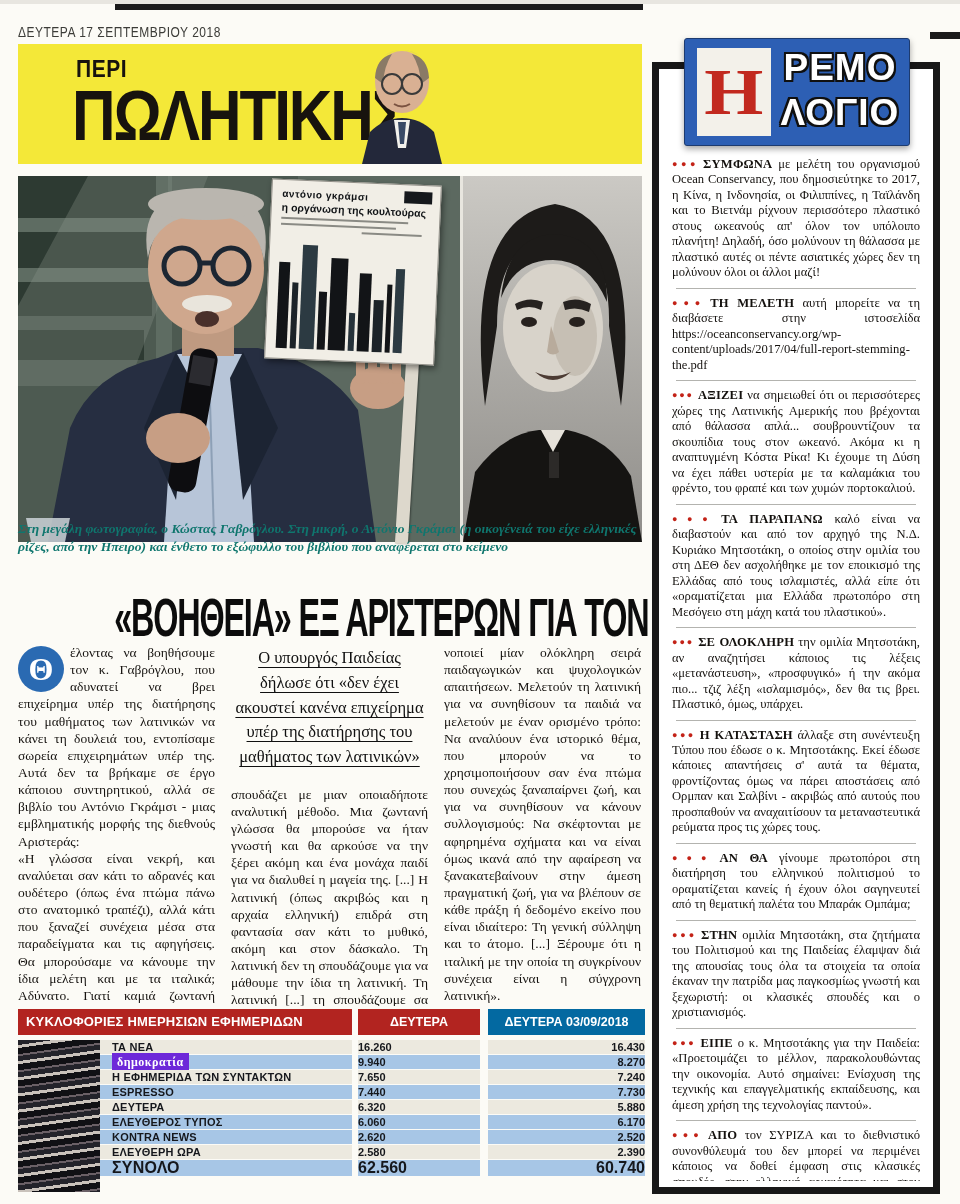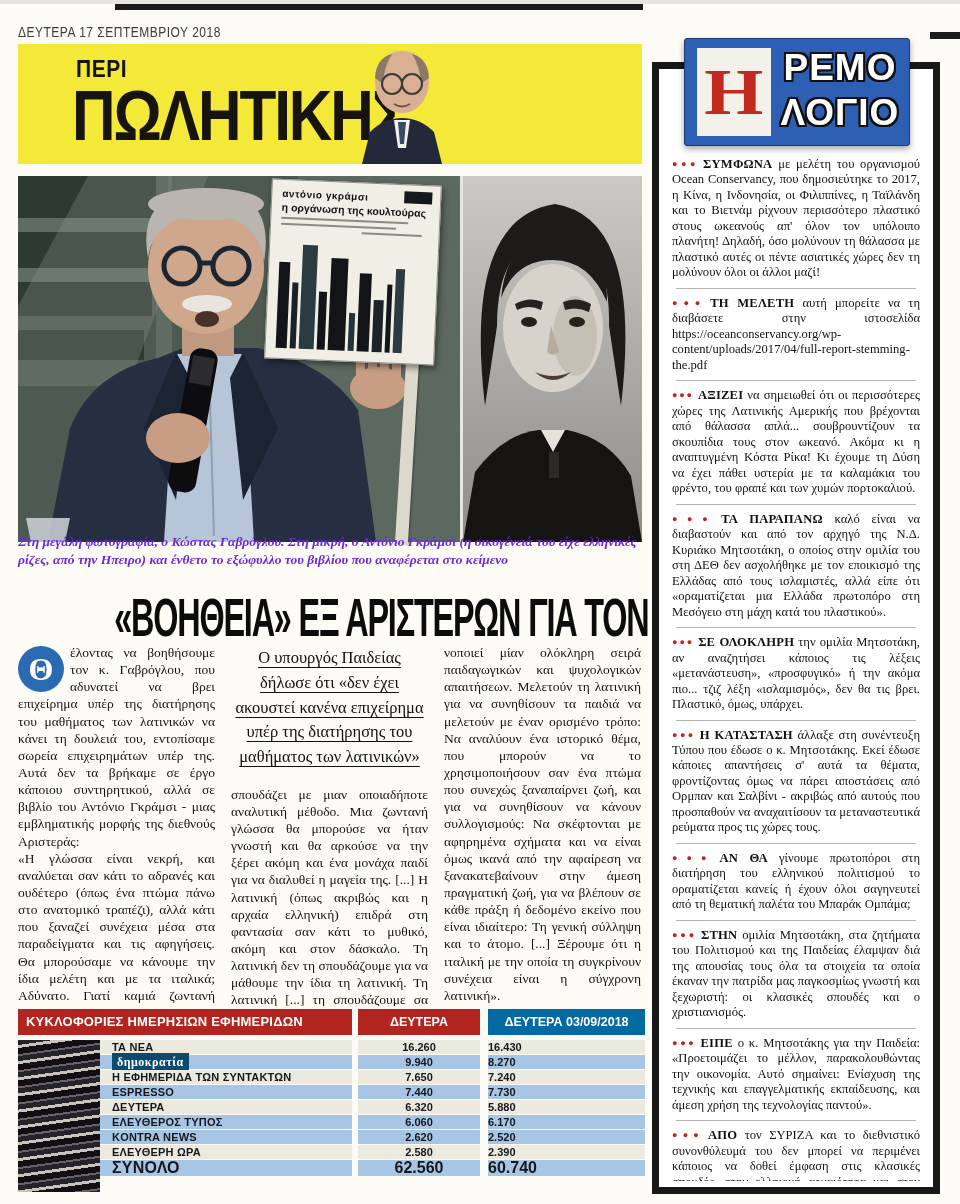--- a/index.html
+++ b/index.html
@@ -33,22 +33,22 @@
     transform:rotate(2.5deg);border:1px solid #8f8d86;box-shadow:2px 3px 6px rgba(0,0,0,.45);padding:8px 10px;box-sizing:border-box;}
   .book .pubmark{position:absolute;right:8px;top:6px;width:28px;height:12px;background:#15181c;}
   .book .b-author{font-family:"Liberation Sans",sans-serif;font-weight:bold;font-size:10px;color:#101316;letter-spacing:.5px;}
   .book .b-title{font-family:"Liberation Sans",sans-serif;font-weight:bold;font-size:10.5px;color:#101316;margin-top:2px;}
   .book .tline{height:2px;background:#8a8a84;margin-top:4px;}
   .book .bars{position:absolute;left:10px;right:10px;bottom:10px;height:110px;display:flex;align-items:flex-end;gap:3px;}
   .book .bars i{display:block;}
   .book-stick{position:absolute;left:383px;top:168px;width:13px;height:200px;background:#ddd8cc;
     transform:rotate(3.5deg);box-shadow:1px 0 2px rgba(0,0,0,.4);}
 
-  .photo-caption{position:absolute;left:18px;top:529px;width:624px;font-style:italic;font-weight:bold;
-    font-size:13.5px;line-height:1.3;color:#6d28d9;}
+  .photo-caption{position:absolute;left:18px;top:516px;width:624px;font-style:italic;font-weight:bold;
+    font-size:13.5px;line-height:1.3;color:#0f766e;}
 
   
   .headline{position:absolute;left:18px;top:584px;width:624px;text-align:center;}
   .headline span{display:inline-block;white-space:nowrap;font-family:"Liberation Sans",sans-serif;
     font-weight:bold;font-size:41px;letter-spacing:-1.5px;color:#0c0c0c;transform:scale(.79,1.3);transform-origin:center top;}
 
   
   .article{position:absolute;left:18px;top:640px;width:624px;height:362px;display:flex;gap:16px;overflow:hidden;}
   .col{width:197px;font-size:13.5px;line-height:1.27;color:#161310;text-align:justify;}
   .col p{margin:0;}
@@ -62,28 +62,28 @@
   .circ{position:absolute;left:18px;top:1005px;width:627px;}
   .circ-header{display:flex;height:26px;font-family:"Liberation Sans",sans-serif;font-weight:bold;color:#fff;}
   .circ-header .h-title{width:334px;background:#b22420;font-size:13px;line-height:26px;padding-left:8px;box-sizing:border-box;letter-spacing:.2px;}
   .circ-header .h-d1{width:122px;margin-left:6px;background:#b22420;font-size:12.5px;line-height:26px;text-align:center;}
   .circ-header .h-d2{width:157px;margin-left:8px;background:#0369a1;font-size:12.5px;line-height:26px;text-align:center;}
   .circ-body{position:relative;margin-top:5px;height:152px;}
   .paper-stack{position:absolute;left:0;top:0;width:82px;height:152px;
     background:repeating-linear-gradient(172deg,#23232a 0 5px,#c9c2bb 5px 8px,#101014 8px 14px,#6a6066 14px 16px);}
   .crow{display:flex;height:14px;margin-bottom:1px;margin-left:82px;font-family:"Liberation Sans",sans-serif;font-weight:bold;font-size:11px;color:#15171c;}
   .crow .c-name{width:252px;display:flex;align-items:center;padding-left:12px;box-sizing:border-box;letter-spacing:.2px;}
-  .crow .c-v1{width:122px;margin-left:6px;text-align:center;line-height:14px;}
-  .crow .c-v2{width:157px;margin-left:8px;text-align:left;line-height:14px;}
+  .crow .c-v1{width:122px;margin-left:6px;text-align:left;line-height:14px;}
+  .crow .c-v2{width:157px;margin-left:8px;text-align:right;line-height:14px;}
   .crow.odd .c-name,.crow.odd .c-v1,.crow.odd .c-v2{background:#ece9df;}
   .crow.even .c-name,.crow.even .c-v1,.crow.even .c-v2{background:#a7c6e6;}
   .crow.total{height:16px;font-size:16px;}
   .crow.total .c-v1,.crow.total .c-v2{line-height:16px;}
   .crow.total .c-name,.crow.total .c-v1,.crow.total .c-v2{background:#a7c6e6;}
-  .dimokratia-logo{display:inline-block;background:#0c4a6e;color:#fff;font-family:"Liberation Serif",serif;
+  .dimokratia-logo{display:inline-block;background:#6d28d9;color:#fff;font-family:"Liberation Serif",serif;
     font-weight:bold;font-size:12px;padding:3px 5px;line-height:13px;letter-spacing:.5px;}
 
   
   .diary{position:absolute;left:652px;top:58px;width:288px;height:1132px;border:7px solid #181818;background:#fff;box-sizing:border-box;}
   .diary-logo{position:absolute;left:684px;top:34px;width:224px;height:106px;background:#2d5fb4;
     border:1px solid #1d3b70;box-shadow:0 3px 6px rgba(0,0,0,.35);border-radius:3px;}
   .logo-hbox{position:absolute;left:12px;top:9px;width:74px;height:88px;background:#f3f1ea;display:flex;align-items:center;justify-content:center;}
   .logo-h{font-family:"Liberation Serif",serif;font-weight:bold;font-size:66px;color:#c2291f;transform:scaleX(1.15);}
   .logo-words{position:absolute;left:92px;top:6px;width:126px;text-align:center;font-family:"Liberation Sans",sans-serif;font-weight:bold;color:#fff;}
   .logo-words div{font-size:37px;line-height:45px;letter-spacing:1px;

